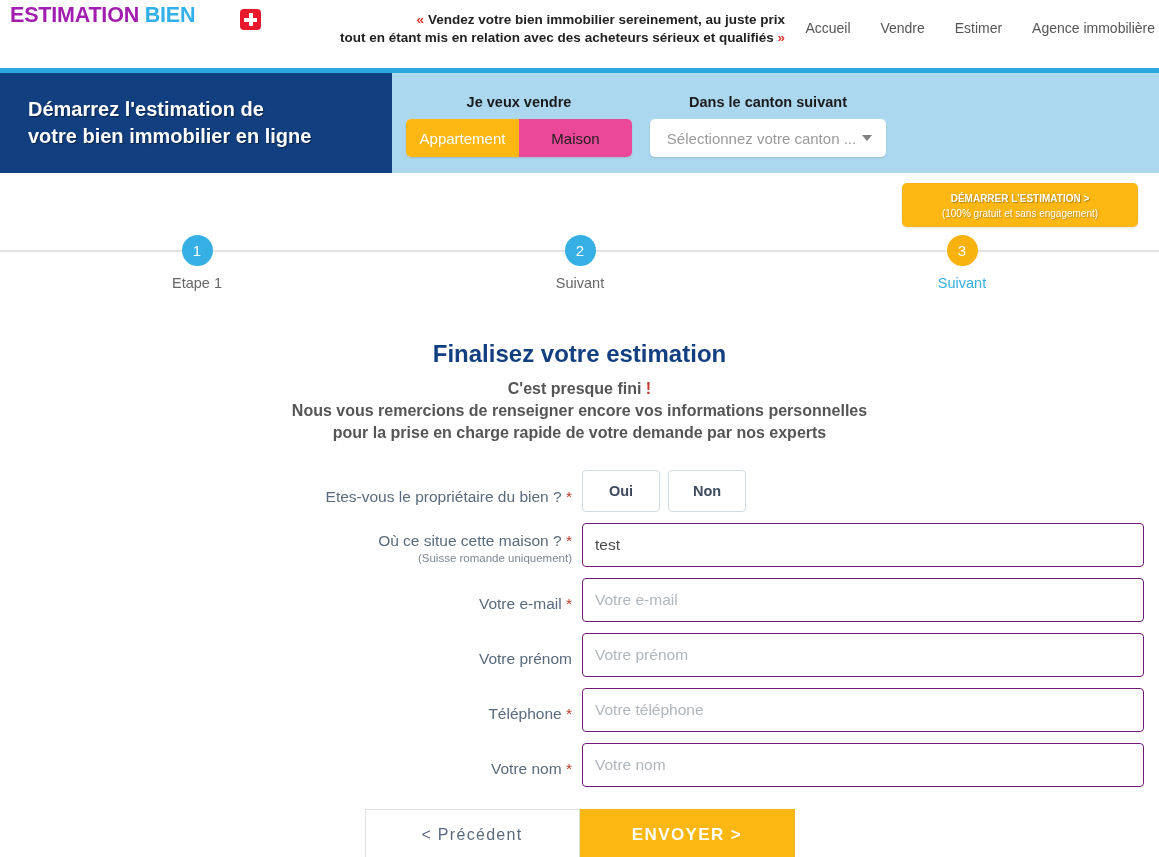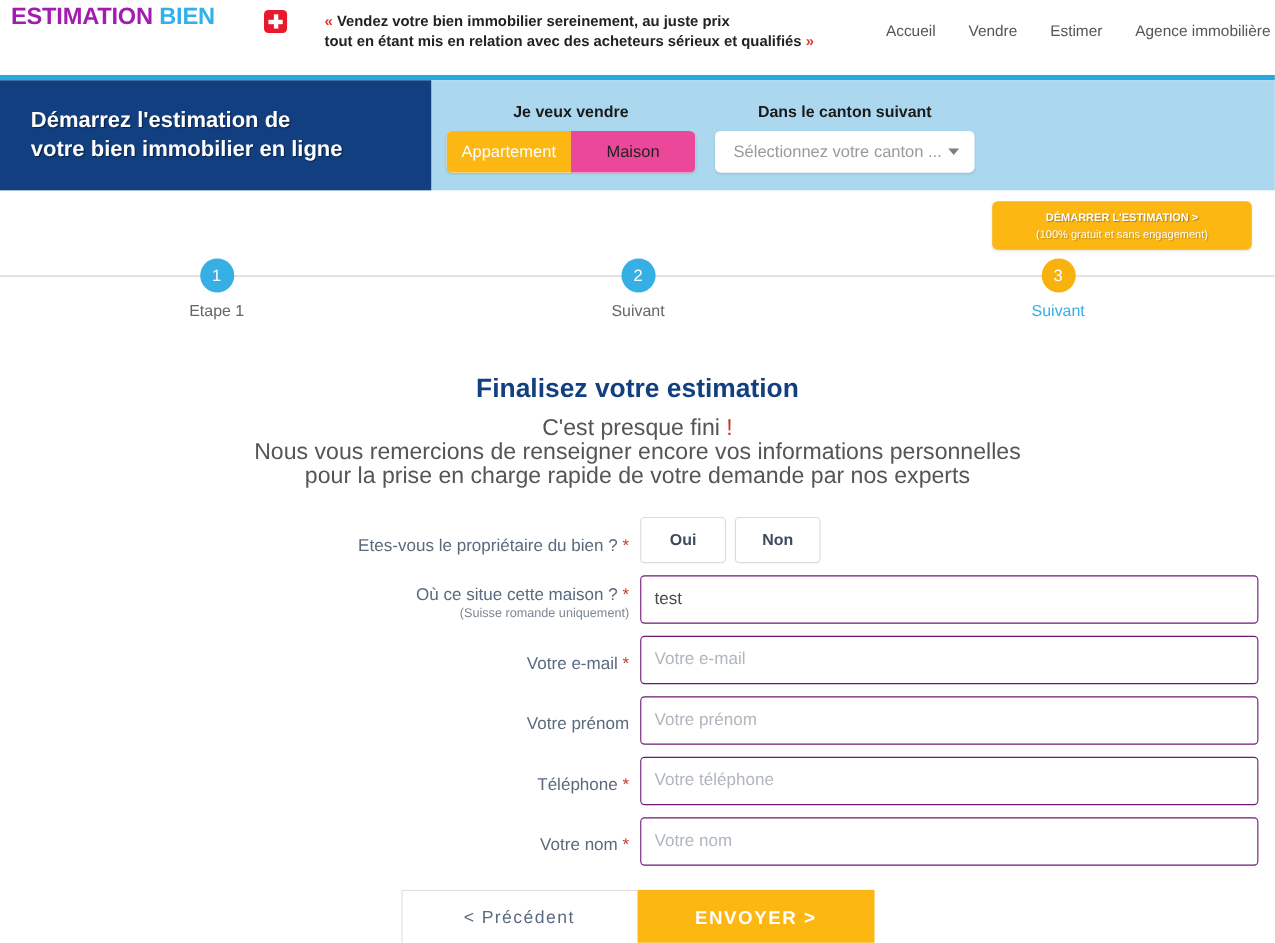--- a/index.html
+++ b/index.html
@@ -59,21 +59,21 @@
   }
 
   .tagline {
     position: absolute;
     left: 295px; top: 11px;
     width: 490px;
     font-size: 13.5px;
     font-weight: bold;
     color: #222222;
     line-height: 18px;
-    text-align: left;
+    text-align: right;
   }
   .tagline .guill { color: #d9342b; }
   .tagline .l1 { display: block; }
   .tagline .l2 { display: block; }
 
   .nav {
     position: absolute;
     right: 4px; top: 20px;
     font-size: 14px;
     color: #555555;
@@ -249,23 +249,24 @@
     text-align: center;
     margin-top: 26px;
   }
   .form-title {
     font-size: 24px;
     font-weight: bold;
     color: #123f80;
     margin: 0 0 10px 0;
   }
   .form-sub {
-    font-size: 21px;
+    font-size: 16px;
     color: #555555;
     line-height: 22px;
+    font-weight: bold;
   }
   .form-sub .bang { color: #c0392b; }
 
   .form {
     margin-top: 26px;
   }
   .frow {
     display: flex;
     align-items: flex-start;
     margin-bottom: 11px;

